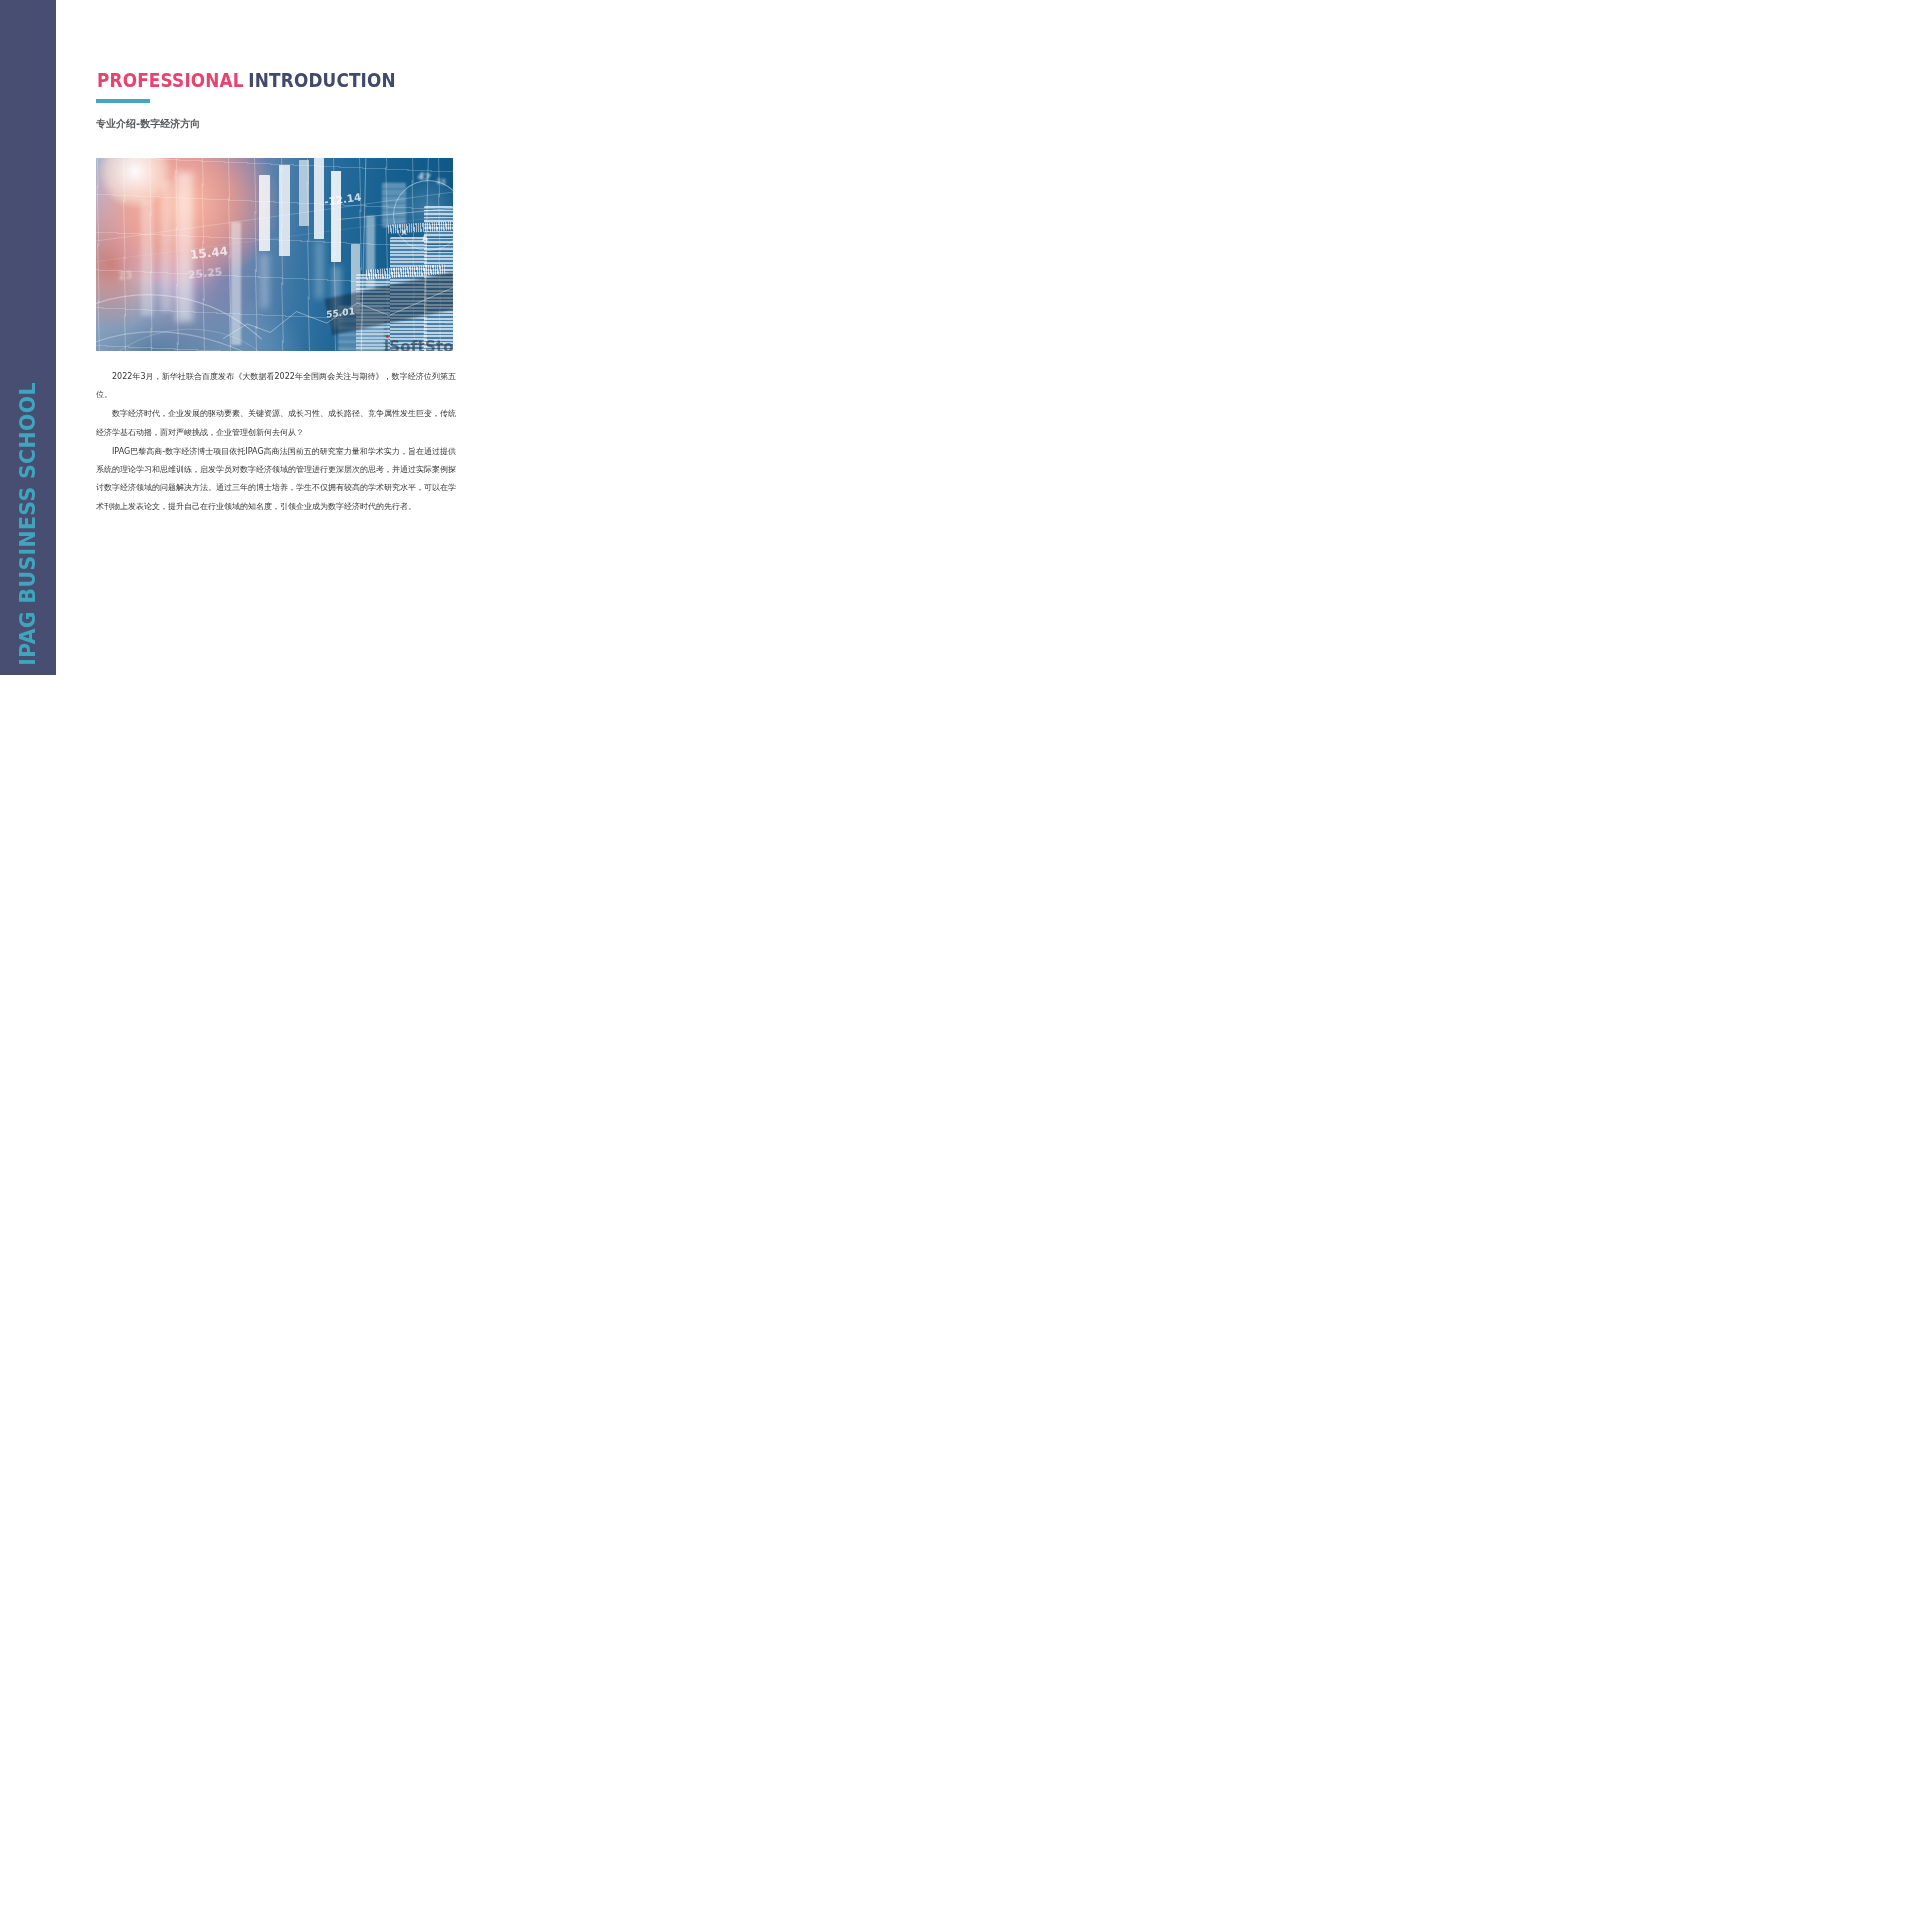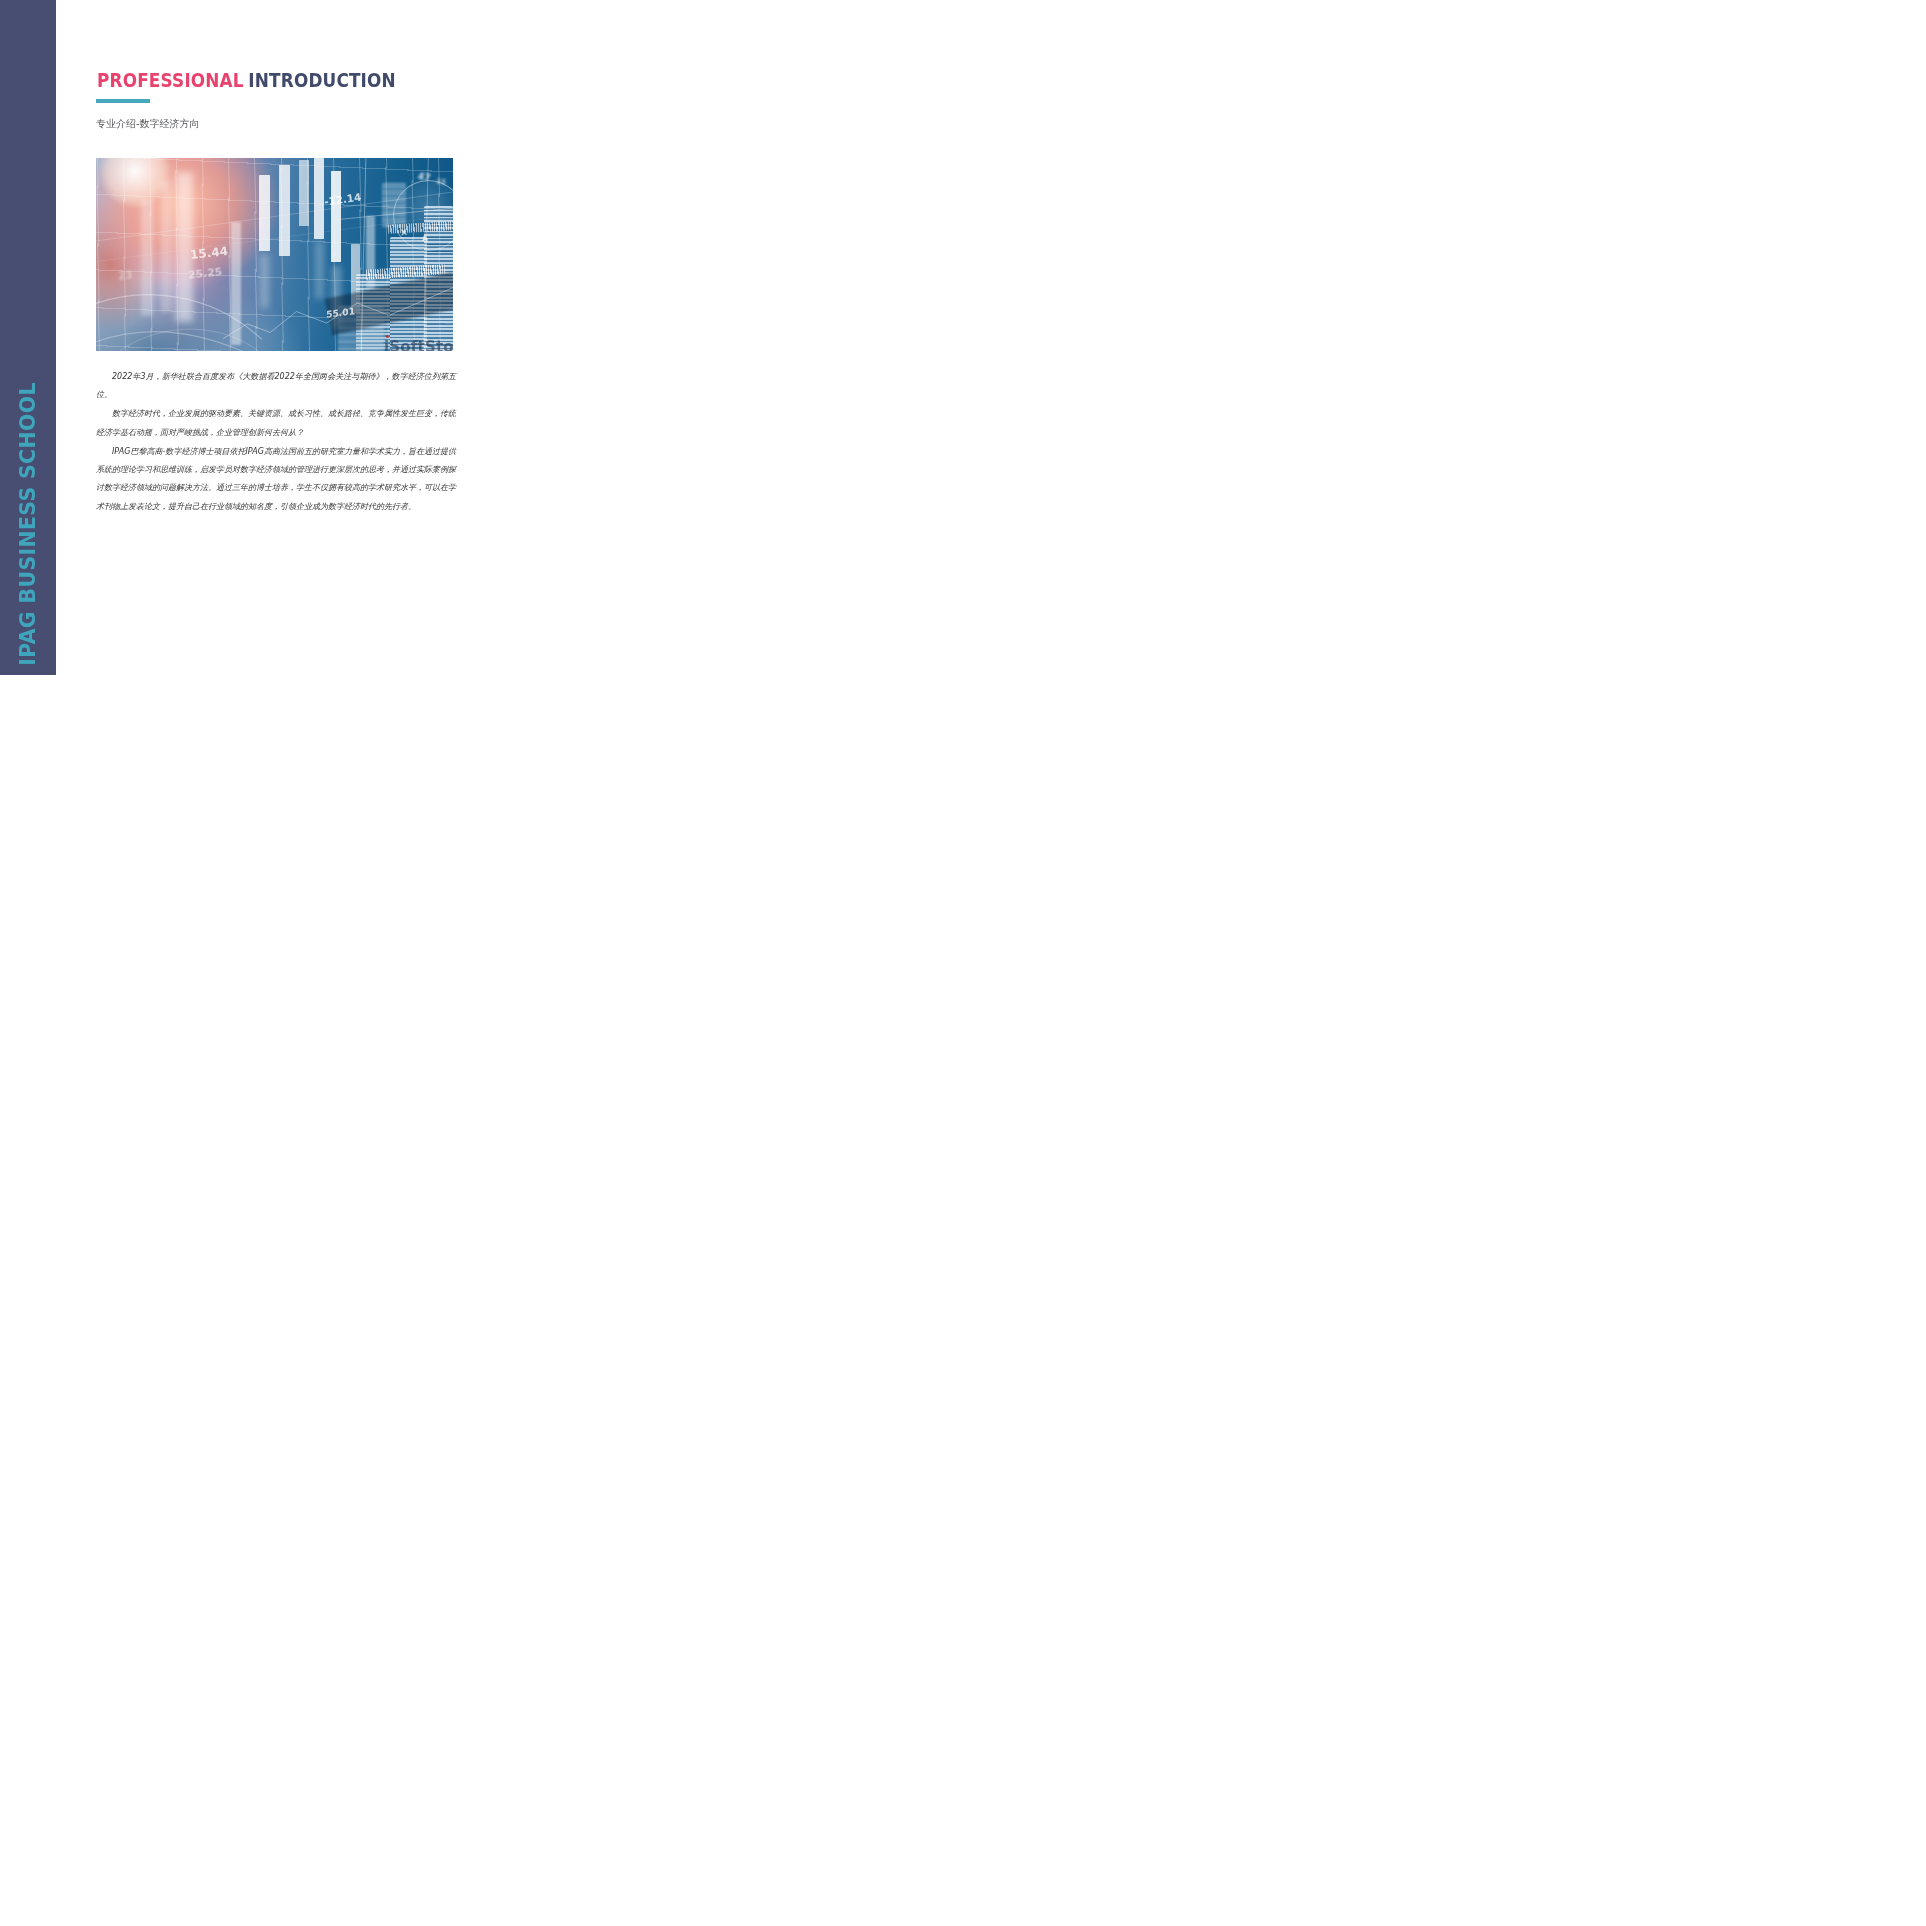--- a/index.html
+++ b/index.html
@@ -13,21 +13,21 @@
         display:flex;align-items:center;justify-content:center;}
   .sidebar-label{transform:rotate(-90deg);white-space:nowrap;font-size:20.4px;font-weight:bold;
         color:var(--sidebar-text,#3EA5BC);letter-spacing:0.4px;}
 
   
   .title-line{position:absolute;left:97px;top:71px;white-space:nowrap;font-weight:bold;
         font-size:19.6px;line-height:1;letter-spacing:0.2px;transform:scaleX(.86);transform-origin:left top;}
   .title-pink{color:var(--title-pink,#E8436F);}
   .title-navy{color:var(--title-navy,#414A6B);margin-left:5.4px;}
   .title-underline{position:absolute;left:96px;top:99px;width:54px;height:3.5px;background:var(--underline-teal,#47A8BD);}
-  .subtitle{position:absolute;left:96px;top:117px;font-size:10px;font-weight:normal;color:var(--subtitle-gray,#58595B);}
+  .subtitle{position:absolute;left:96px;top:117px;font-size:10px;font-weight:bold;color:var(--subtitle-gray,#58595B);}
 
   
   .photo{position:absolute;left:96px;top:158px;width:357px;height:193px;overflow:hidden;
     background:
       radial-gradient(circle 50px at 11% 7%, rgba(255,255,255,.95), rgba(255,240,225,.5) 55%, transparent 75%),
       radial-gradient(ellipse 116px 100px at 24% 24%, rgba(255,186,160,.95), rgba(246,156,138,.75) 45%, rgba(238,148,148,.35) 70%, transparent 85%),
       radial-gradient(ellipse 69px 89px at 4% 55%, rgba(216,96,76,.65), transparent 75%),
       radial-gradient(ellipse 162px 92px at 16% 100%, rgba(55,110,150,.75), transparent 80%),
       radial-gradient(ellipse 116px 77px at 34% 100%, rgba(150,190,215,.5), transparent 75%),
       linear-gradient(96deg,#a9b6cd 0%,#c6c3d8 14%,#b49fc0 26%,#8487b0 36%,#5f83ae 46%,#3a76a4 56%,#23699a 66%,#186292 76%,#125c8c 86%,#0f5586 100%);}
@@ -48,21 +48,21 @@
     transform:rotate(-12deg);filter:blur(1.2px);}
   .num{position:absolute;color:rgba(255,255,255,.85);font-weight:bold;white-space:nowrap;}
   .coin-letter{position:absolute;color:rgba(255,255,255,.8);font-weight:bold;filter:blur(0.4px);}
   .curves{position:absolute;left:0;top:0;}
   .watermark{position:absolute;left:288px;top:180px;font-size:15px;font-weight:bold;letter-spacing:0.2px;
     color:rgba(15,30,55,.55);text-shadow:0 0.4px 0.4px rgba(200,220,235,.25);}
   .wm-dot{position:absolute;left:290px;top:177px;width:3.1px;height:3.1px;border-radius:50%;background:rgba(190,45,40,.85);}
 
   
   .body-text{position:absolute;left:96px;top:368px;width:360px;font-size:8px;line-height:18.3px;
-    color:var(--body-text,#333333);text-align:justify;font-style:italic;}
+    color:var(--body-text,#333333);text-align:justify;}
   .body-text p{margin:0 0 0.8px 0;text-indent:2em;}
 </style>
 </head>
 <body>
 
 <div class="page">
 
   <div class="sidebar">
     <div class="sidebar-label-wrap">
       <span class="sidebar-label">IPAG BUSINESS SCHOOL</span>

